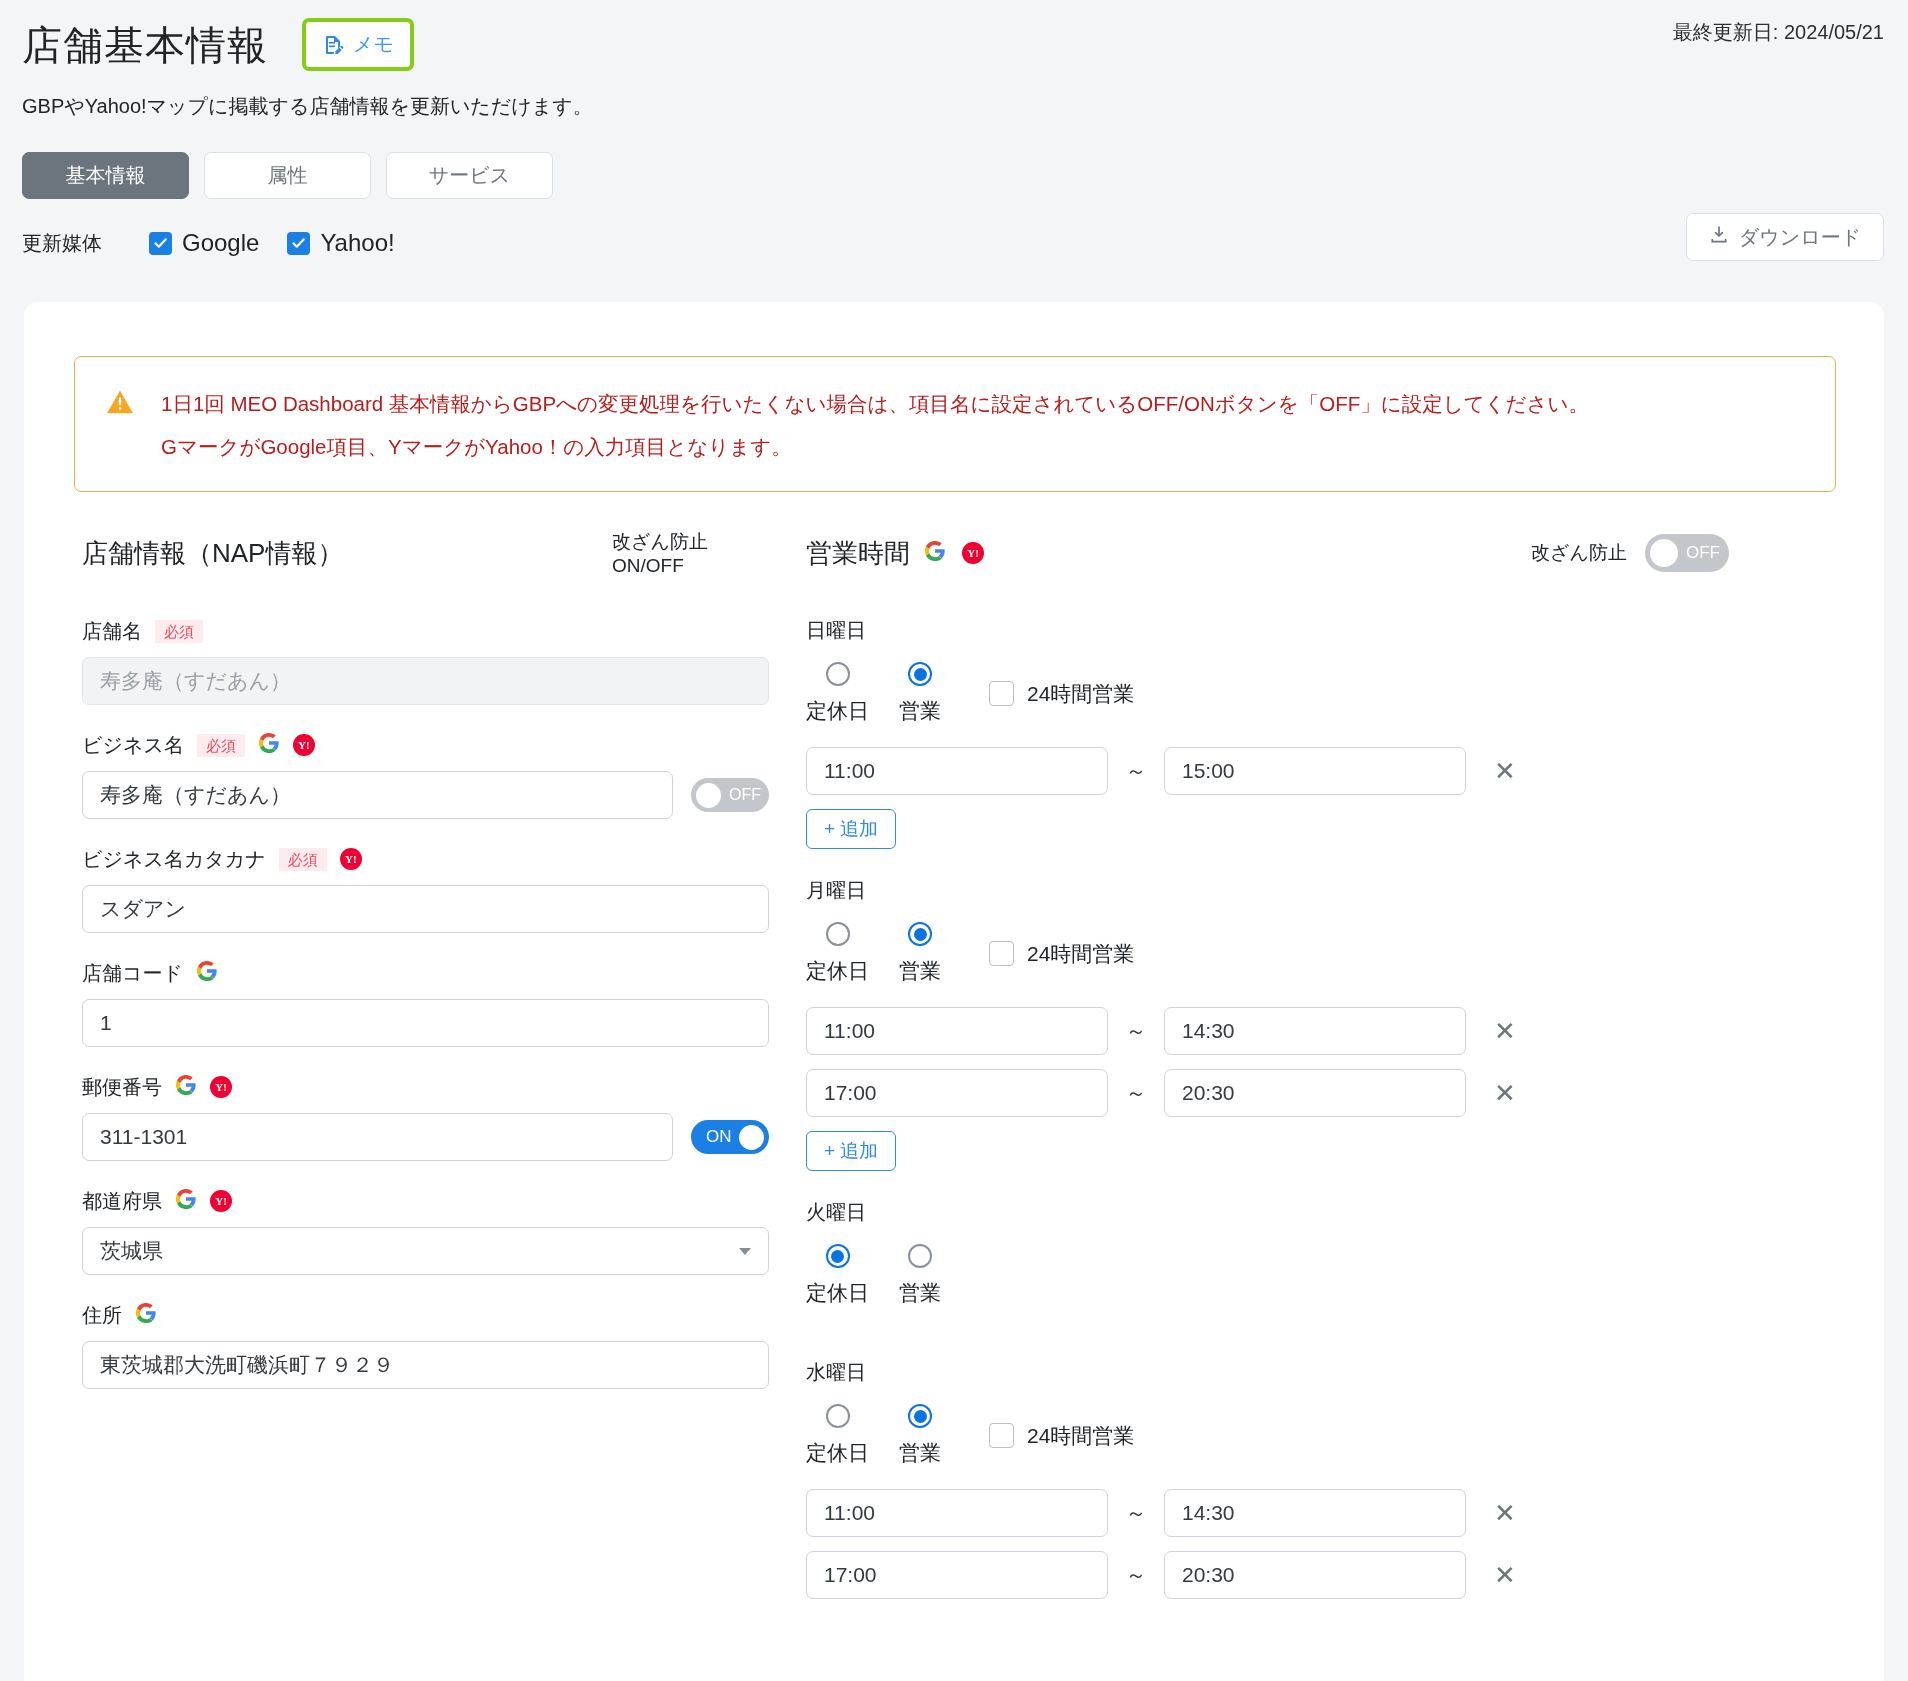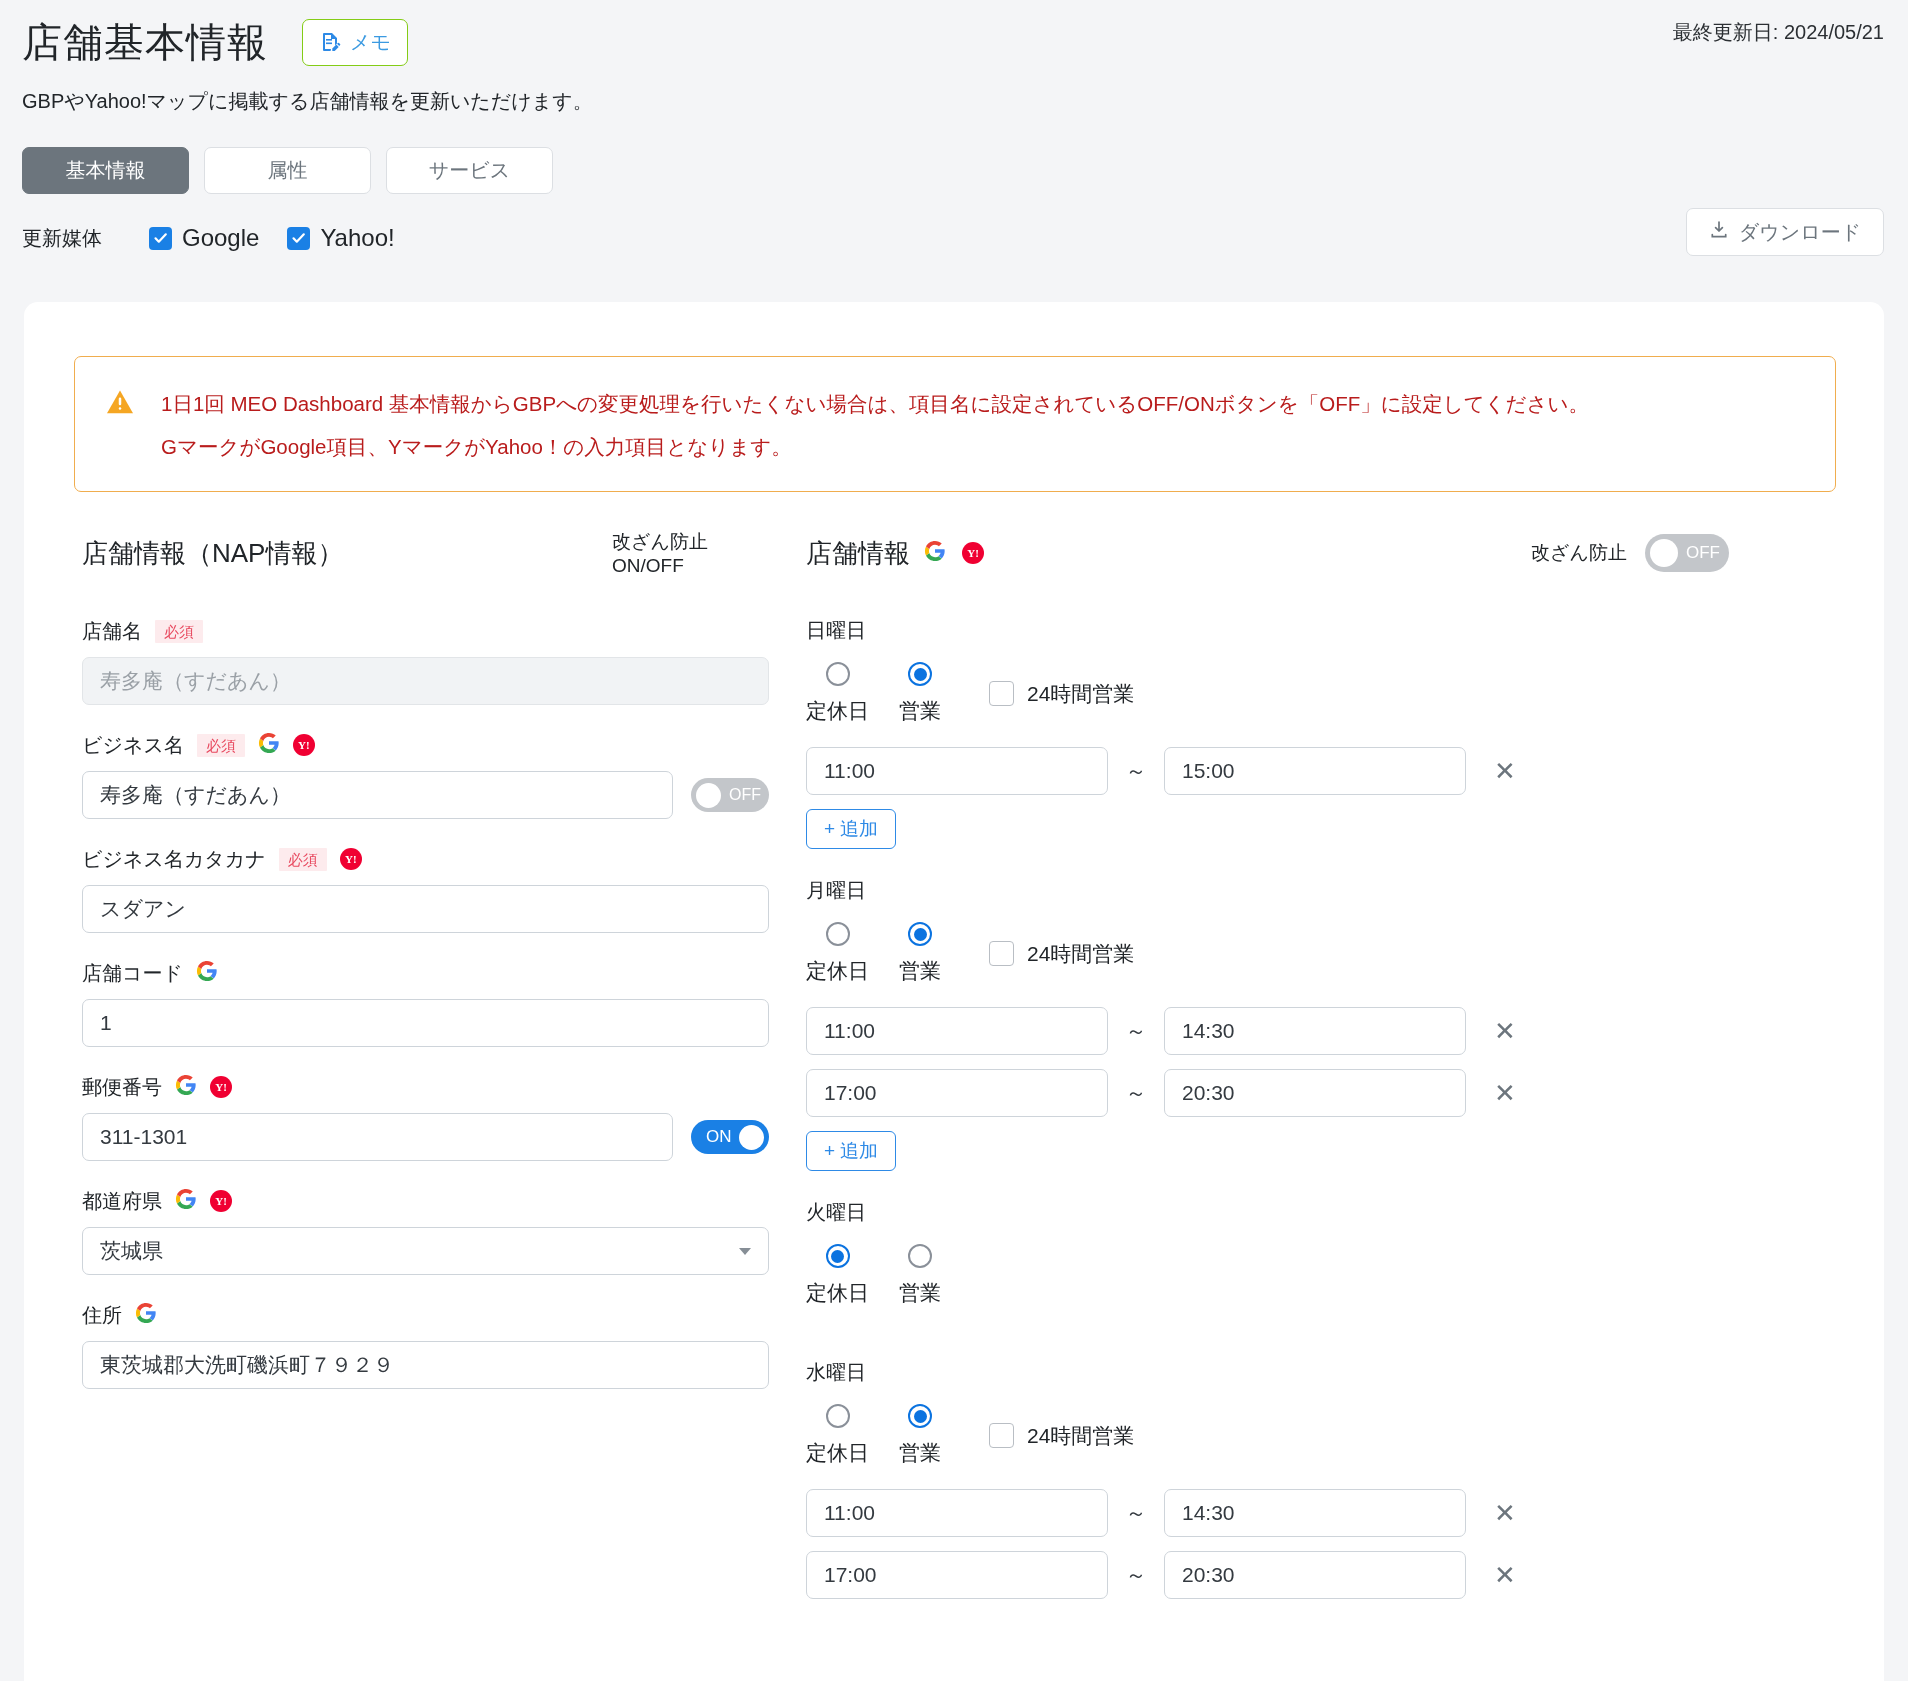--- a/index.html
+++ b/index.html
@@ -19,21 +19,21 @@
     display: flex; align-items: center;
     padding: 18px 0 0 22px;
   }
   .page-title {
     font-size: 40px; font-weight: 400; letter-spacing: 1px;
     color: #212529; line-height: 1.2;
   }
   .memo-btn {
     margin-left: 34px;
     display: inline-flex; align-items: center; gap: 7px;
-    background: #fff; border: 1px solid #84cc16; border-radius: 7px;
+    background: #fff; border: 4px solid #84cc16; border-radius: 7px;
     color: #3b9ae1; font-size: 20px;
     padding: 9px 16px; cursor: pointer;
   }
   .memo-btn svg { display:block; }
 
   .last-update {
     position: absolute; right: 24px; top: 19px;
     font-size: 20px; color: #2b2f33;
   }
 
@@ -415,21 +415,21 @@
           <div class="inp-row">
             <div class="inp">東茨城郡大洗町磯浜町７９２９</div>
           </div>
         </div>
 
       </div>
 
       <div class="col-right">
 
         <div class="sec-head">
-          <div class="sec-title">店舗情報</div>
+          <div class="sec-title">営業時間</div>
           <span class="badge" style="margin-left:14px;">
             <svg class="gicon" viewBox="0 0 48 48">
                 <path fill="#4285F4" d="M45.1 24.5c0-1.6-.1-2.8-.4-4.1H24v7.4h12.1c-.2 2-1.6 5-4.5 7l6.9 5.3c4.1-3.8 6.6-9.3 6.6-15.6z"></path>
                 <path fill="#34A853" d="M24 46c5.9 0 10.9-1.9 14.5-5.3l-6.9-5.3c-1.8 1.3-4.3 2.2-7.6 2.2-5.8 0-10.7-3.8-12.5-9.1l-7.1 5.5C8 41.3 15.4 46 24 46z"></path>
                 <path fill="#FBBC05" d="M11.5 28.5c-.5-1.4-.7-2.9-.7-4.5s.3-3.1.7-4.5l-7.1-5.5C2.8 17.1 2 20.4 2 24s.8 6.9 2.4 10z"></path>
                 <path fill="#EA4335" d="M24 10.4c4.1 0 6.9 1.8 8.5 3.3l6.2-6C34.9 4.2 29.9 2 24 2 15.4 2 8 6.7 4.4 14l7.1 5.5c1.8-5.3 6.7-9.1 12.5-9.1z"></path>
               </svg>
           </span>
           <span class="badge yicon" style="margin-left:16px;">Y!</span>
           <div class="sec-right" style="right:40px;">

